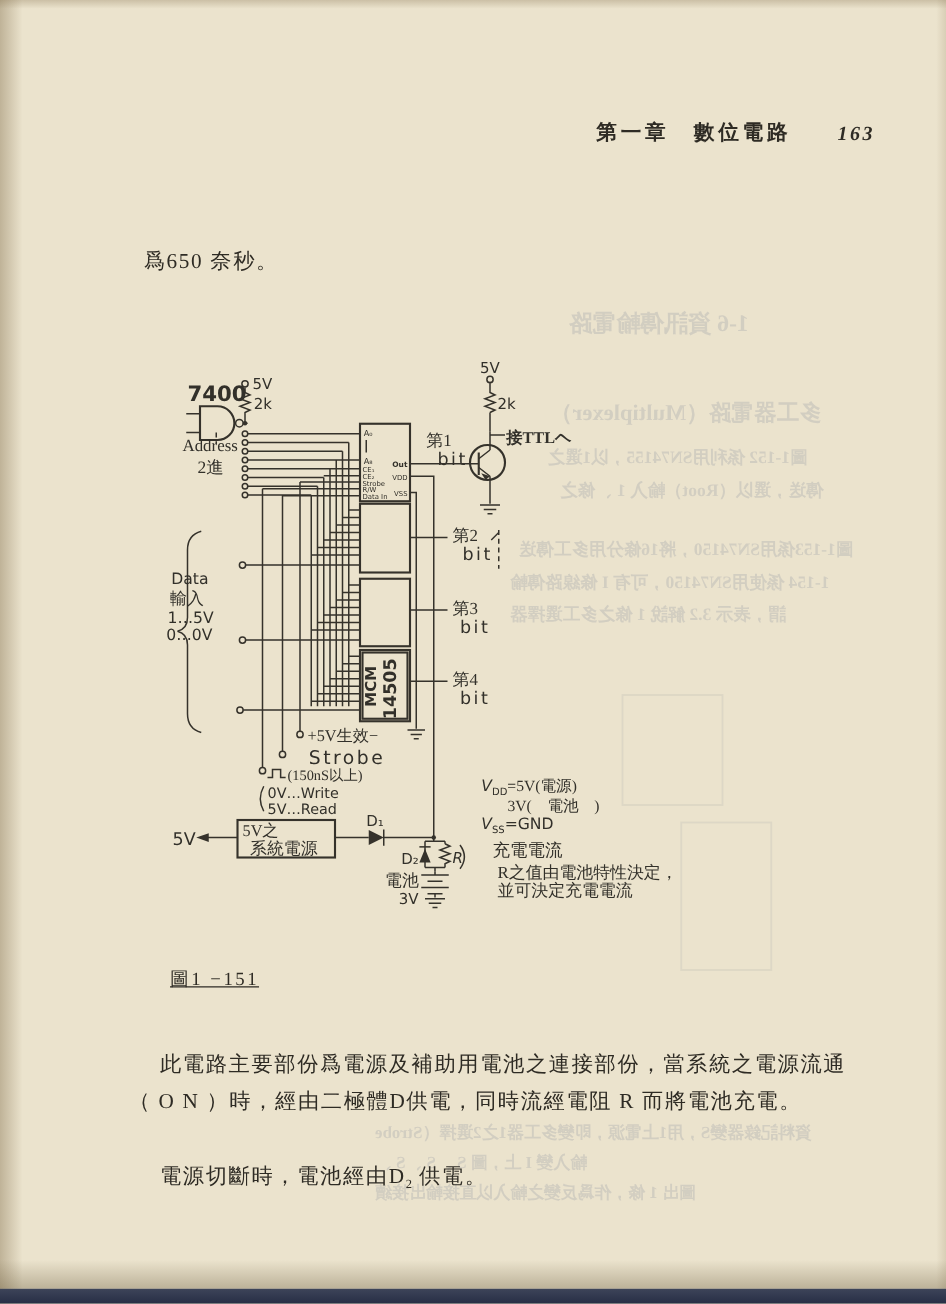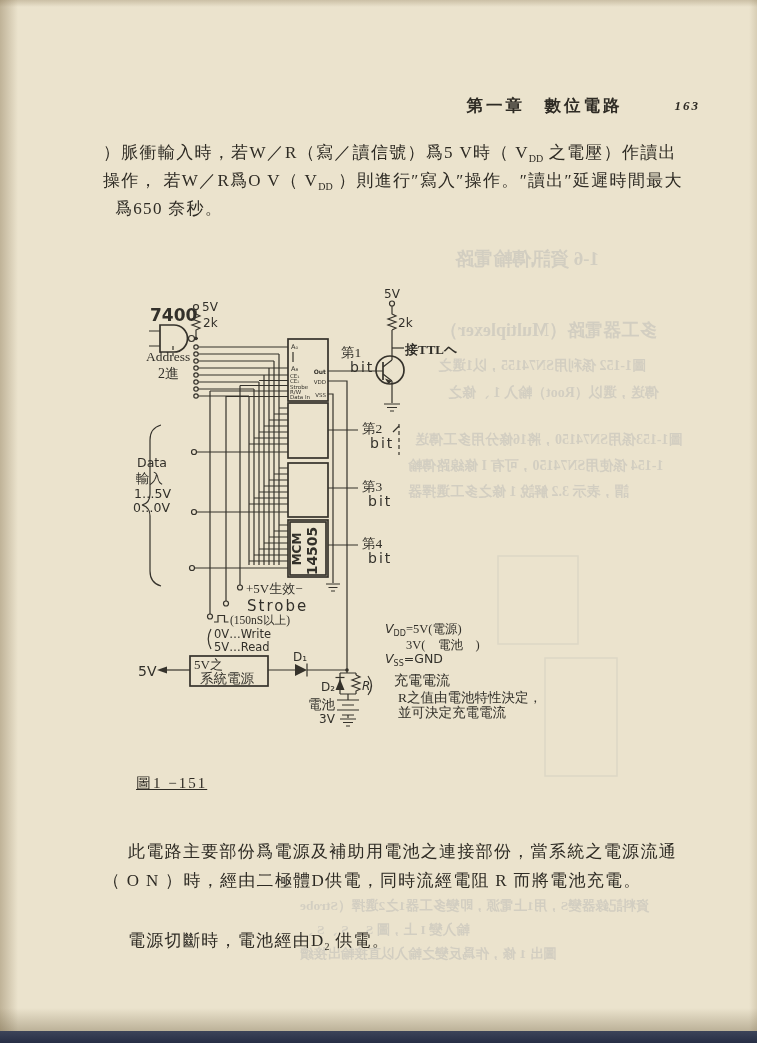--- a/index.html
+++ b/index.html
@@ -11,23 +11,23 @@
      background:linear-gradient(to right,rgba(120,100,65,.38),rgba(120,100,65,0));}
   .edge-top{position:absolute;left:0;top:0;width:757px;height:7px;
      background:linear-gradient(to bottom,rgba(130,110,75,.30),rgba(130,110,75,0));}
   .edge-right{position:absolute;right:0;top:0;width:8px;height:1043px;
      background:linear-gradient(to left,rgba(130,110,75,.18),rgba(130,110,75,0));}
   .edge-bottom-shadow{position:absolute;left:0;top:1008px;width:757px;height:23px;
      background:linear-gradient(to bottom,rgba(100,85,55,0),rgba(100,85,55,.35));}
   .edge-bottom-strip{position:absolute;left:0;top:1031px;width:757px;height:12px;
      background:linear-gradient(to bottom,#3d4459,#272e45);}
   
-  .hdr{position:absolute;top:95px;right:57px;display:flex;align-items:center;white-space:nowrap;gap:32px;}
+  .hdr{position:absolute;top:95px;right:57px;display:flex;align-items:flex-end;white-space:nowrap;}
   .hdr .t{font-weight:bold;font-size:16.5px;letter-spacing:3px;}
-  .hdr .n{font-weight:bold;font-style:italic;font-size:13px;margin-left:20px;letter-spacing:2px;}
+  .hdr .n{font-weight:bold;font-style:italic;font-size:16px;margin-left:37px;letter-spacing:2px;}
   .bodyline{position:absolute;white-space:nowrap;font-size:17px;letter-spacing:1.3px;}
   sub.vs{font-size:10px;letter-spacing:0;}
   .caption{position:absolute;left:136px;top:774px;font-size:15px;letter-spacing:2px;text-decoration:underline;}
   
   .bleed{position:absolute;white-space:nowrap;transform:scaleX(-1);
      font-weight:bold;color:#7e8598;opacity:.22;filter:blur(.6px);
      font-family:"Liberation Serif",serif;}
   
   svg{position:absolute;left:0;top:0;}
   svg .w{stroke:#35322b;stroke-width:1.2;fill:none;}
@@ -58,22 +58,20 @@
   <div class="bleed" style="left:408px;top:483px;font-size:14px;">謂，表示 3.2 解說 1 條之多工選擇器</div>
   <div class="bleed" style="left:300px;top:897px;font-size:13.5px;">資料記錄器變S，用1上電源，即變多工器1之2選擇（Strobe</div>
   <div class="bleed" style="left:300px;top:921px;font-size:13.5px;">輸入變 I 上，圖 S 、S 、S 、</div>
   <div class="bleed" style="left:300px;top:945px;font-size:13.5px;">圖出 1 條，作爲反變之輸入以直接輸出接續</div>
 
   <div class="hdr">
     <span class="t">第一章　數位電路</span>
     <span class="n">163</span>
   </div>
 
-  <div class="bodyline" style="left:103px;top:141px;"><span>）脈衝輸入時，若W／R（寫／讀信號）爲5 V時（ V</span><sub class="vs">DD</sub><span> 之電壓）作讀出</span></div>
-  <div class="bodyline" style="left:103px;top:169px;"><span>操作， 若W／R爲O V（ V</span><sub class="vs">DD</sub><span> ）則進行″寫入″操作。″讀出″延遲時間最大</span></div>
   <div class="bodyline" style="left:103px;top:197px;margin-left:12px;"><span>爲650 奈秒。</span></div>
 
   <svg width="757" height="1043" viewBox="0 0 757 1043">
 
     <rect class="bleedshape" x="498" y="556" width="80" height="88" stroke-width="1.5"></rect>
     <rect class="bleedshape" x="545" y="658" width="72" height="118" stroke-width="1.5"></rect>
 
     <g>
       <circle class="w" cx="196" cy="307" r="2.5"></circle>
       <text x="202" y="311" font-size="12">5V</text>

